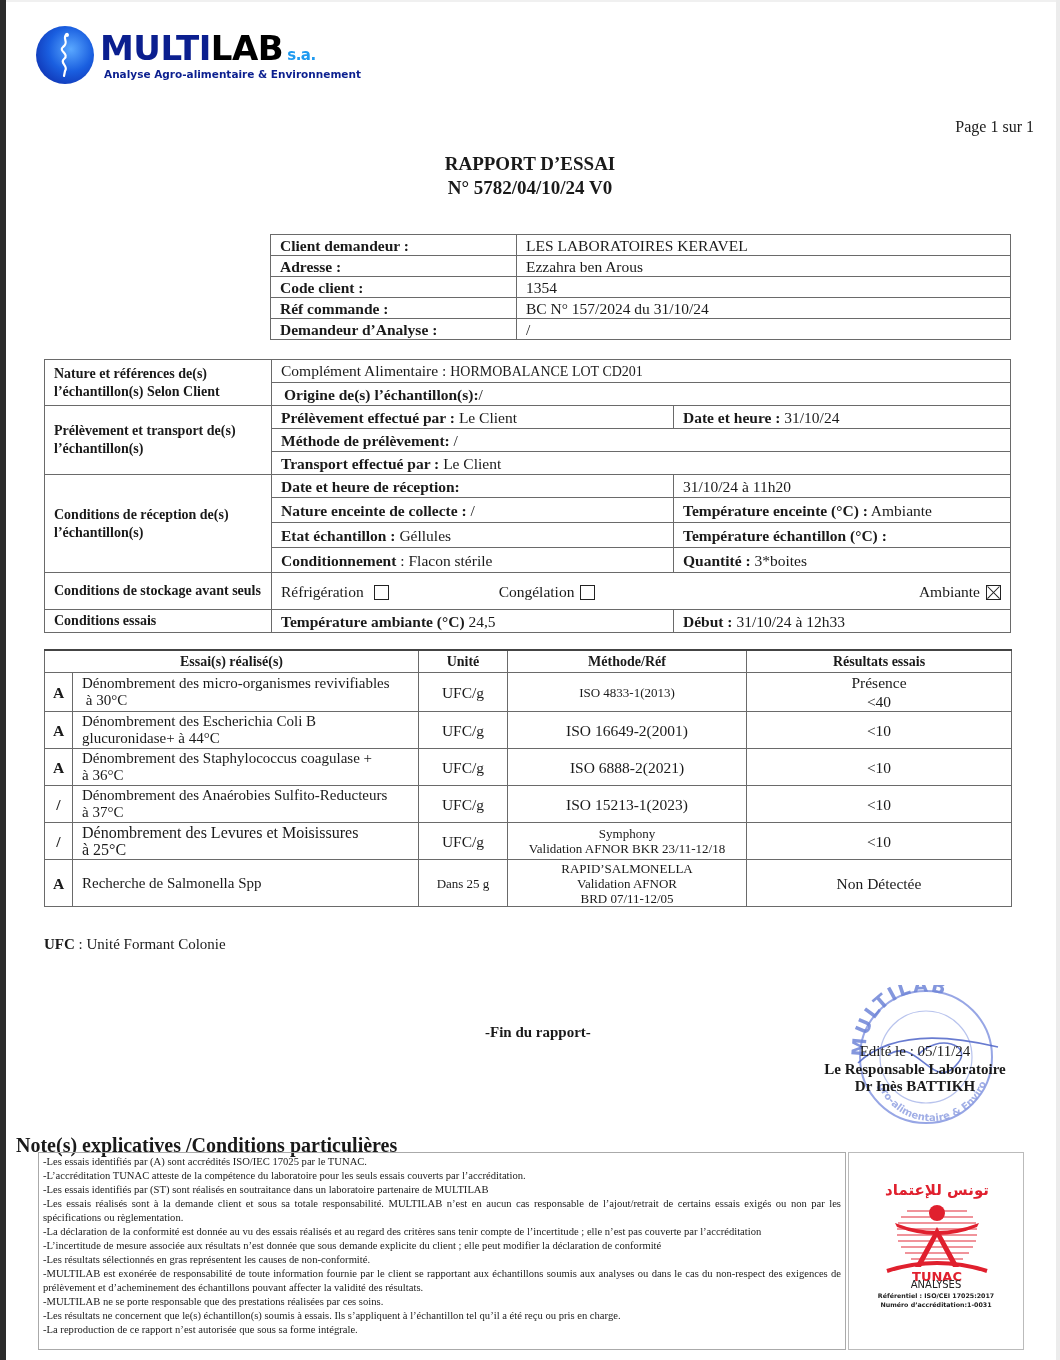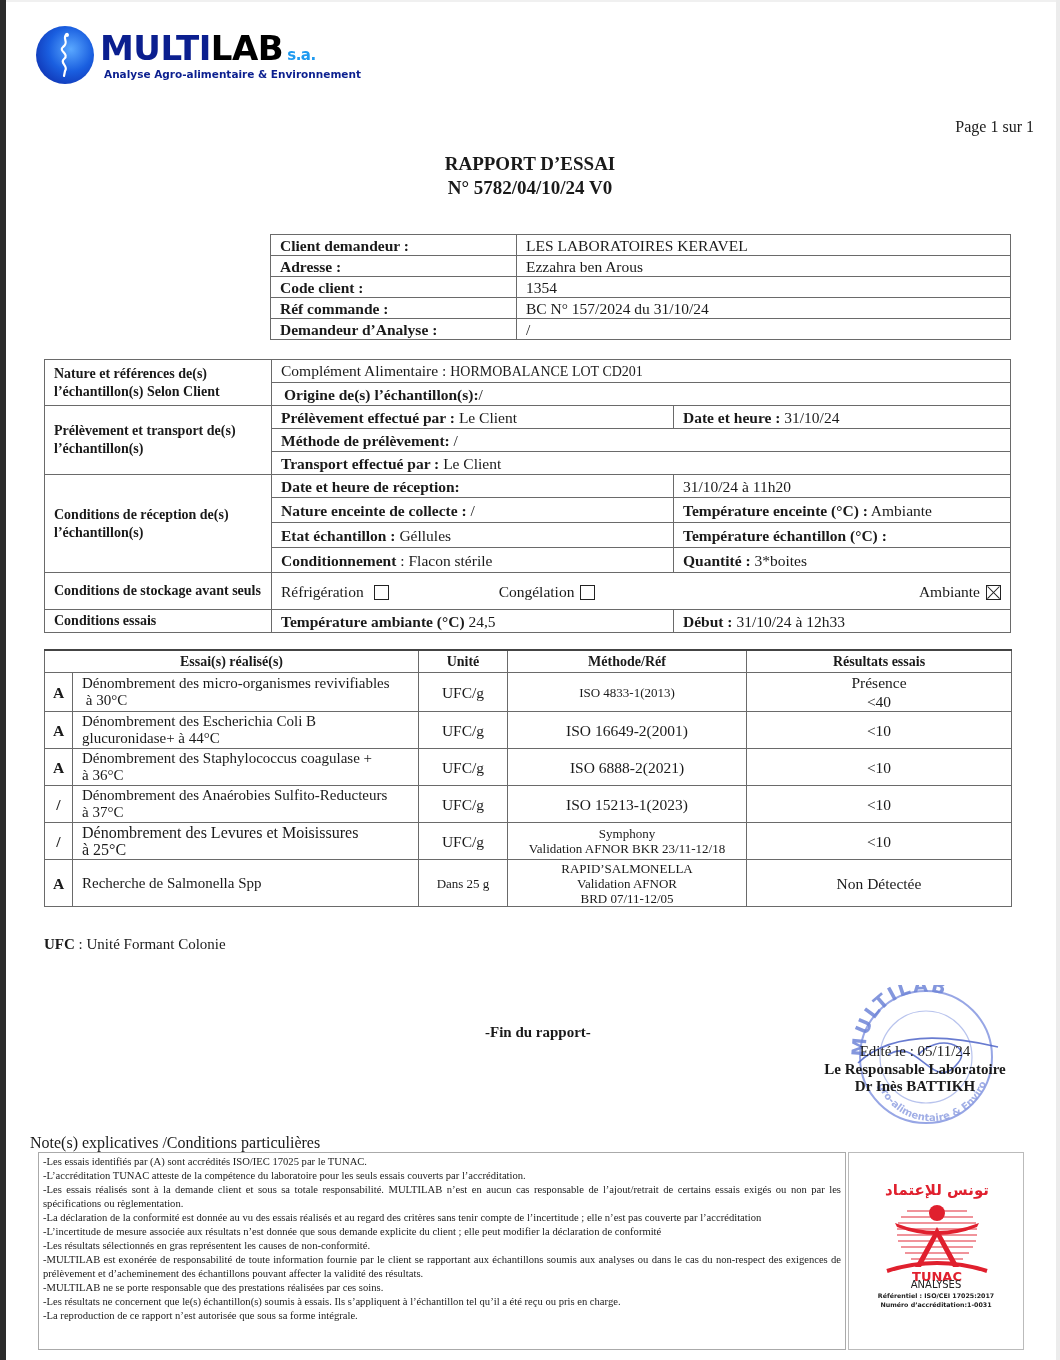--- a/index.html
+++ b/index.html
@@ -55,21 +55,21 @@
   .t-tests td.meth { text-align:center; width:220px; }
   .t-tests td.res { text-align:center; width:246px; }
   .small { font-size:13px !important; line-height:15px !important; }
 
   .ufc { position:absolute; left:44px; top:936px; font-size:15px; }
   .fin { position:absolute; left:485px; top:1024px; font-size:15px; font-weight:bold; }
 
   .stamp { position:absolute; left:848px; top:985px; width:155px; height:140px; }
   .sig { position:absolute; left:790px; top:1043px; width:250px; text-align:center; font-size:15px; line-height:17.5px; }
 
-  .notes-title { position:absolute; left:30px; top:1134px; font-size:16px; font-weight:normal; }
+  .notes-title { position:absolute; left:16px; top:1134px; font-size:20px; font-weight:bold; }
   .notes-box { position:absolute; left:38px; top:1152px; width:808px; height:198px; border:1px solid #aaa; padding:2px 4px; box-sizing:border-box;
     font-size:10.6px; line-height:14px; text-align:justify; }
   .notes-box p { margin:0; }
   .tunac-box { position:absolute; left:848px; top:1152px; width:176px; height:198px; border:1px solid #bbb; box-sizing:border-box; }
   .tunac-svg { position:absolute; left:28px; top:24px; }
   .tunac-t1 { position:absolute; left:0; width:100%; top:126px; text-align:center; font-family:"DejaVu Sans",sans-serif; font-size:10px; color:#222; }
   .tunac-t2 { position:absolute; left:0; width:100%; top:138px; text-align:center; font-family:"DejaVu Sans",sans-serif; font-size:6.3px; font-weight:bold; color:#222; line-height:9px; }
 </style>
 </head>
 <body>
@@ -268,20 +268,21 @@
 <div class="sig">
   <div><span>Edité le :</span> <span>05/11/24</span></div>
   <div class="b">Le Responsable Laboratoire</div>
   <div class="b">Dr Inès BATTIKH</div>
 </div>
 
 <div class="notes-title">Note(s) explicatives /Conditions particulières</div>
 <div class="notes-box">
   <p>-Les essais identifiés par (A) sont accrédités ISO/IEC 17025 par le TUNAC.</p>
   <p>-L’accréditation TUNAC atteste de la compétence du laboratoire pour les seuls essais couverts par l’accréditation.</p>
+  <p>-Les essais identifiés par (ST) sont réalisés en soutraitance dans un laboratoire partenaire de MULTILAB</p>
   <p>-Les essais réalisés sont à la demande client et sous sa totale responsabilité. MULTILAB n’est en aucun cas responsable de l’ajout/retrait de certains essais exigés ou non par les spécifications ou règlementation.</p>
   <p>-La déclaration de la conformité est donnée au vu des essais réalisés et au regard des critères sans tenir compte de l’incertitude ; elle n’est pas couverte par l’accréditation</p>
   <p>-L’incertitude de mesure associée aux résultats n’est donnée que sous demande explicite du client ; elle peut modifier la déclaration de conformité</p>
   <p>-Les résultats sélectionnés en gras représentent les causes de non-conformité.</p>
   <p> -MULTILAB est exonérée de responsabilité de toute information fournie par le client se rapportant aux échantillons soumis aux analyses ou dans le cas du non-respect des exigences de prélèvement et d’acheminement des échantillons pouvant affecter la validité des résultats.</p>
   <p> -MULTILAB ne se porte responsable que des prestations réalisées par ces soins.</p>
   <p>-Les résultats ne concernent que le(s) échantillon(s) soumis à essais. Ils s’appliquent à l’échantillon tel qu’il a été reçu ou pris en charge.</p>
   <p>-La reproduction de ce rapport n’est autorisée que sous sa forme intégrale.</p>
 </div>
 

